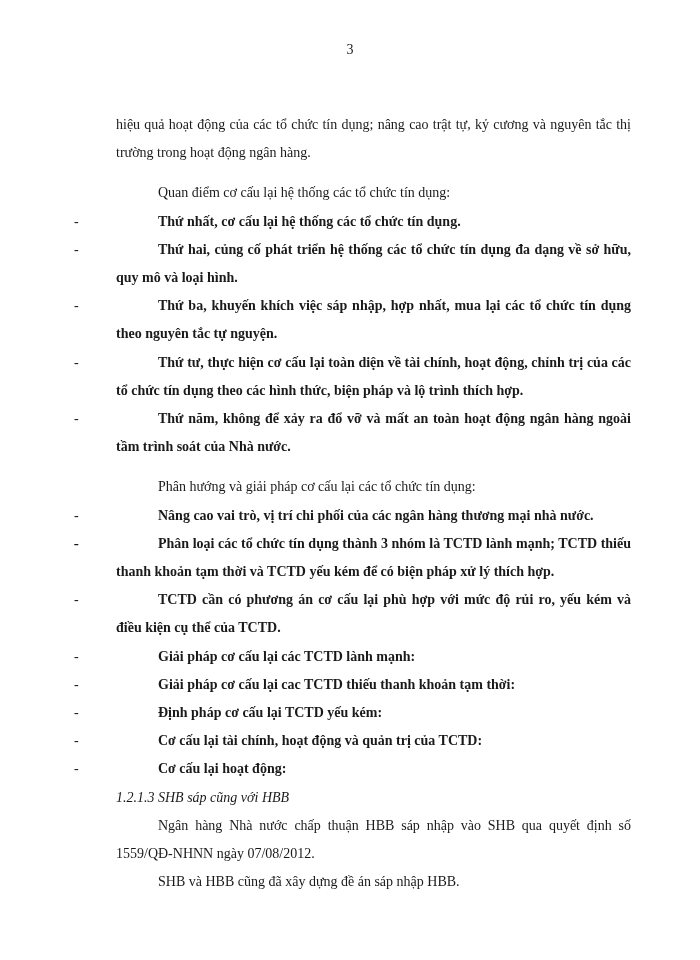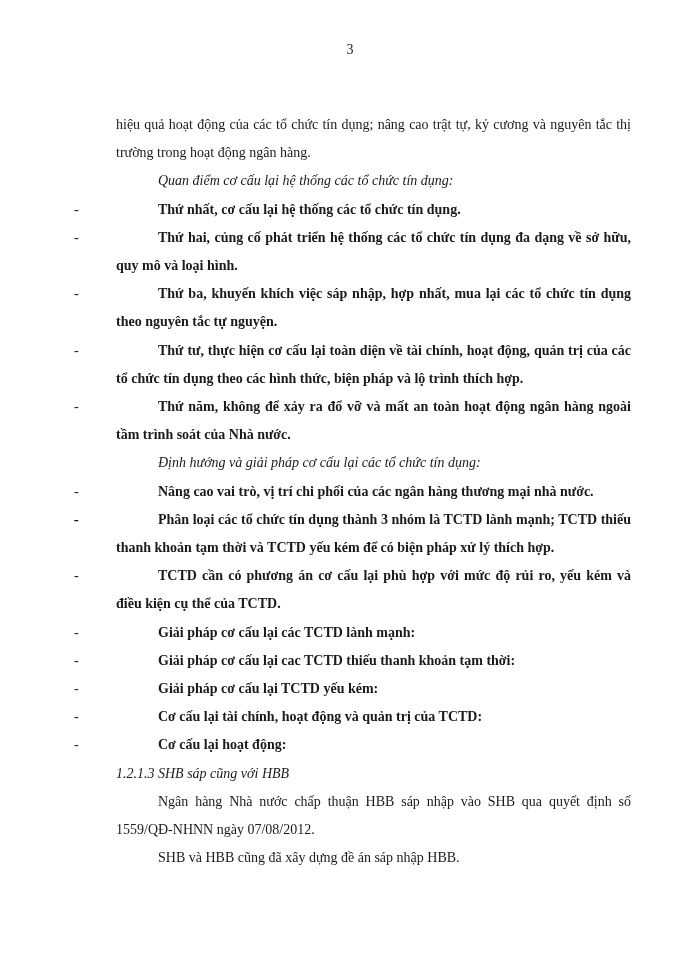--- a/index.html
+++ b/index.html
@@ -33,21 +33,21 @@
       line-height: 28.2px;
     }
     .para {
       margin: 0;
       text-align: justify;
     }
     .para.indent {
       text-indent: 42px;
     }
     .para.italic {
-      font-style: italic;
+      margin-top: 12px;
     }
     .para.heading {
       font-style: italic;
       text-indent: 0;
     }
     .bullet {
       margin: 0;
       text-align: justify;
       text-indent: 42px;
       position: relative;
@@ -75,39 +75,39 @@
   <p class="para">hiệu quả hoạt động của các tổ chức tín dụng; nâng cao trật tự, kỷ cương và nguyên tắc thị trường trong hoạt động ngân hàng.</p>
 
   <p class="para indent italic">Quan điểm cơ cấu lại hệ thống các tổ chức tín dụng:</p>
 
   <p class="bullet"><span class="dash">-</span><span class="btext">Thứ nhất, cơ cấu lại hệ thống các tổ chức tín dụng.</span></p>
 
   <p class="bullet"><span class="dash">-</span><span class="btext">Thứ hai, củng cố phát triển hệ thống các tổ chức tín dụng đa dạng về sở hữu, quy mô và loại hình.</span></p>
 
   <p class="bullet"><span class="dash">-</span><span class="btext">Thứ ba, khuyến khích việc sáp nhập, hợp nhất, mua lại các tổ chức tín dụng theo nguyên tắc tự nguyện.</span></p>
 
-  <p class="bullet"><span class="dash">-</span><span class="btext">Thứ tư, thực hiện cơ cấu lại toàn diện về tài chính, hoạt động, quản trị của các tổ chức tín dụng theo các hình thức, biện pháp và lộ trình thích hợp.</span></p>
+  <p class="bullet"><span class="dash">-</span><span class="btext">Thứ tư, thực hiện cơ cấu lại toàn diện về tài chính, hoạt động, chỉnh trị của các tổ chức tín dụng theo các hình thức, biện pháp và lộ trình thích hợp.</span></p>
 
   <p class="bullet"><span class="dash">-</span><span class="btext">Thứ năm, không để xảy ra đổ vỡ và mất an toàn hoạt động ngân hàng ngoài tầm trình soát của Nhà nước.</span></p>
 
-  <p class="para indent italic">Định hướng và giải pháp cơ cấu lại các tổ chức tín dụng:</p>
+  <p class="para indent italic">Phân hướng và giải pháp cơ cấu lại các tổ chức tín dụng:</p>
 
   <p class="bullet"><span class="dash">-</span><span class="btext">Nâng cao vai trò, vị trí chi phối của các ngân hàng thương mại nhà nước.</span></p>
 
   <p class="bullet"><span class="dash">-</span></p>
 
   <p class="bullet"><span class="dash">-</span><span class="btext">Phân loại các tổ chức tín dụng thành 3 nhóm là TCTD lành mạnh; TCTD thiếu thanh khoản tạm thời và TCTD yếu kém để có biện pháp xử lý thích hợp.</span></p>
 
   <p class="bullet"><span class="dash">-</span><span class="btext">TCTD cần có phương án cơ cấu lại phù hợp với mức độ rủi ro, yếu kém và điều kiện cụ thể của TCTD.</span></p>
 
   <p class="bullet"><span class="dash">-</span><span class="btext">Giải pháp cơ cấu lại các TCTD lành mạnh:</span></p>
 
   <p class="bullet"><span class="dash">-</span><span class="btext">Giải pháp cơ cấu lại cac TCTD thiếu thanh khoản tạm thời:</span></p>
 
-  <p class="bullet"><span class="dash">-</span><span class="btext">Giải pháp cơ cấu lại TCTD yếu kém:</span></p>
+  <p class="bullet"><span class="dash">-</span><span class="btext">Định pháp cơ cấu lại TCTD yếu kém:</span></p>
 
   <p class="bullet"><span class="dash">-</span><span class="btext">Cơ cấu lại tài chính, hoạt động và quản trị của TCTD:</span></p>
 
   <p class="bullet"><span class="dash">-</span><span class="btext">Cơ cấu lại hoạt động:</span></p>
 
   <p class="para heading">1.2.1.3 SHB sáp cũng với HBB</p>
 
   <p class="para indent">Ngân hàng Nhà nước chấp thuận HBB sáp nhập vào SHB qua quyết định số 1559/QĐ-NHNN ngày 07/08/2012.</p>
 
   <p class="para indent">SHB và HBB cũng đã xây dựng đề án sáp nhập HBB.</p>

